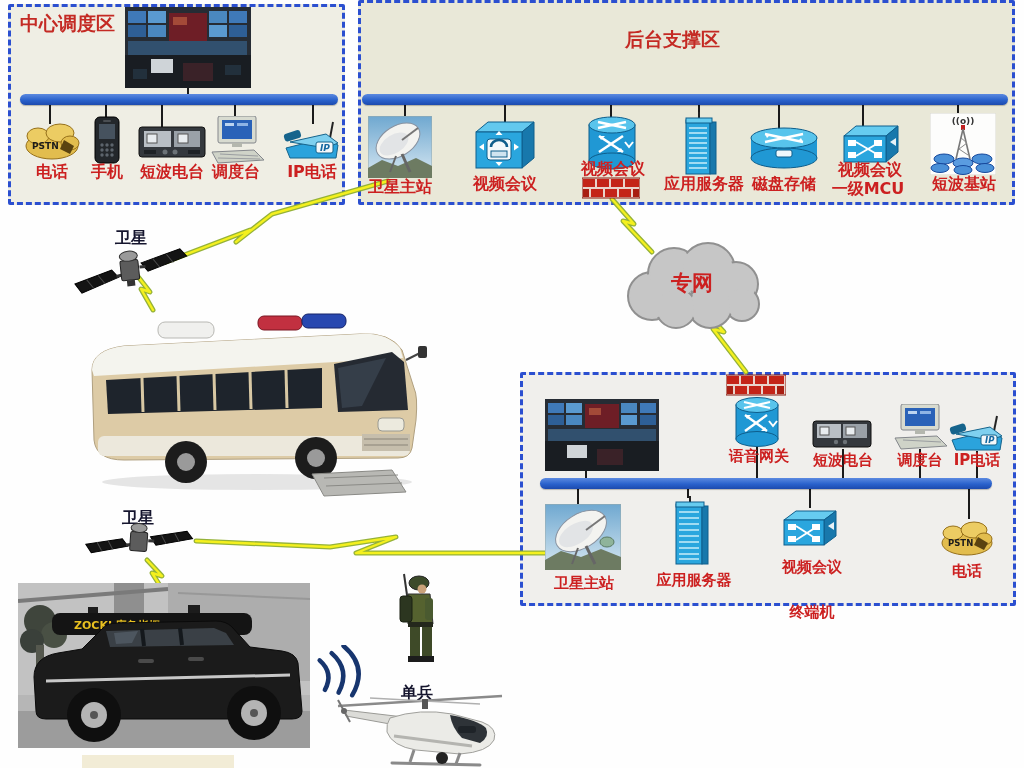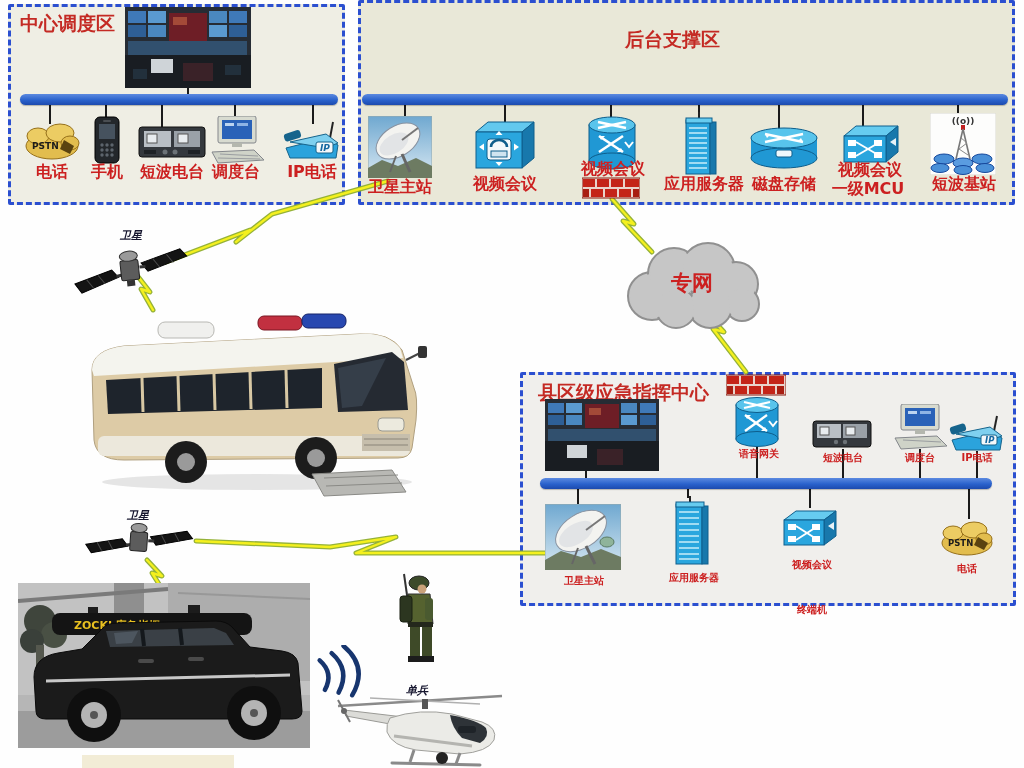--- a/index.html
+++ b/index.html
@@ -4,24 +4,24 @@
 <style>
   html,body{margin:0;padding:0;background:#fff;}
   #canvas{position:relative;width:1024px;height:768px;background:#fefefe;overflow:hidden;
           font-family:"DejaVu Sans","Liberation Sans",sans-serif;}
   .abs{position:absolute;}
   .zone{position:absolute;border:3px dashed #2b4fd0;border-radius:2px;box-sizing:border-box;}
   .busbar{position:absolute;height:11px;border-radius:6px;
           background:linear-gradient(#5c8ae0,#2a62cc 55%,#1c4aae);box-shadow:0 1px 1px rgba(0,0,0,.25);}
   .lbl{position:absolute;transform:translateX(-50%);color:#cc2020;font-weight:bold;
        font-size:16px;white-space:nowrap;line-height:1.1;}
-  .lbl.small{font-size:10px;}
+  .lbl.small{font-size:15px;}
   .title{position:absolute;color:#c42a24;font-weight:bold;font-size:19px;white-space:nowrap;}
   .darklbl{position:absolute;transform:translateX(-50%);color:#15152e;font-weight:bold;
-           font-size:11px;white-space:nowrap;font-style:italic;}
+           font-size:16px;white-space:nowrap;}
   svg{display:block;}
   .connector-layer{position:absolute;left:0;top:0;z-index:2;pointer-events:none;}
   .zone{z-index:1;}
   .node{z-index:3;}
   .boltO{stroke:#8fae2e;stroke-width:5;fill:none;stroke-linejoin:round;stroke-linecap:round;opacity:.95;}
   .boltF{stroke:#f4f01e;stroke-width:2.4;fill:none;stroke-linejoin:round;stroke-linecap:round;}
   .drop{stroke:#1a1a1a;stroke-width:2;}
 </style>
 </head>
 <body>
@@ -407,21 +407,20 @@
       <line x1="302" y1="141" x2="346" y2="141" stroke="#8a8478"></line>
         <line x1="302" y1="147" x2="346" y2="147" stroke="#8a8478"></line>
       <line x1="344" y1="62" x2="360" y2="54" stroke="#444" stroke-width="2"></line>
       <rect x="356" y="48" width="9" height="12" rx="2" fill="#333"></rect>
       <path d="M250,176 L330,172 344,194 262,198 Z" fill="#b8b8b4" stroke="#8a8a86"></path>
       <line x1="262" y1="180" x2="336" y2="177" stroke="#8a8a86"></line>
         <line x1="264" y1="188" x2="340" y2="185" stroke="#8a8a86"></line>
     </svg>
   </div>
 
-  <div class="title node" style="left:538px;top:380px;">县区级应急指挥中心</div>
 
   <div class="abs node" style="left:545px;top:399px;">
     <svg width="114" height="72" viewBox="0 0 114 72">
       <rect width="114" height="72" fill="#262c34"></rect>
       <rect x="3" y="4" width="16" height="10" fill="#3f79b8"></rect>
         <rect x="21" y="4" width="16" height="10" fill="#5a9ad0"></rect>
       <rect x="3" y="16" width="16" height="10" fill="#2e5f96"></rect>
         <rect x="21" y="16" width="16" height="10" fill="#4a88c0"></rect>
       <rect x="76" y="4" width="16" height="10" fill="#4a88c0"></rect>
         <rect x="95" y="4" width="16" height="10" fill="#3f79b8"></rect>

